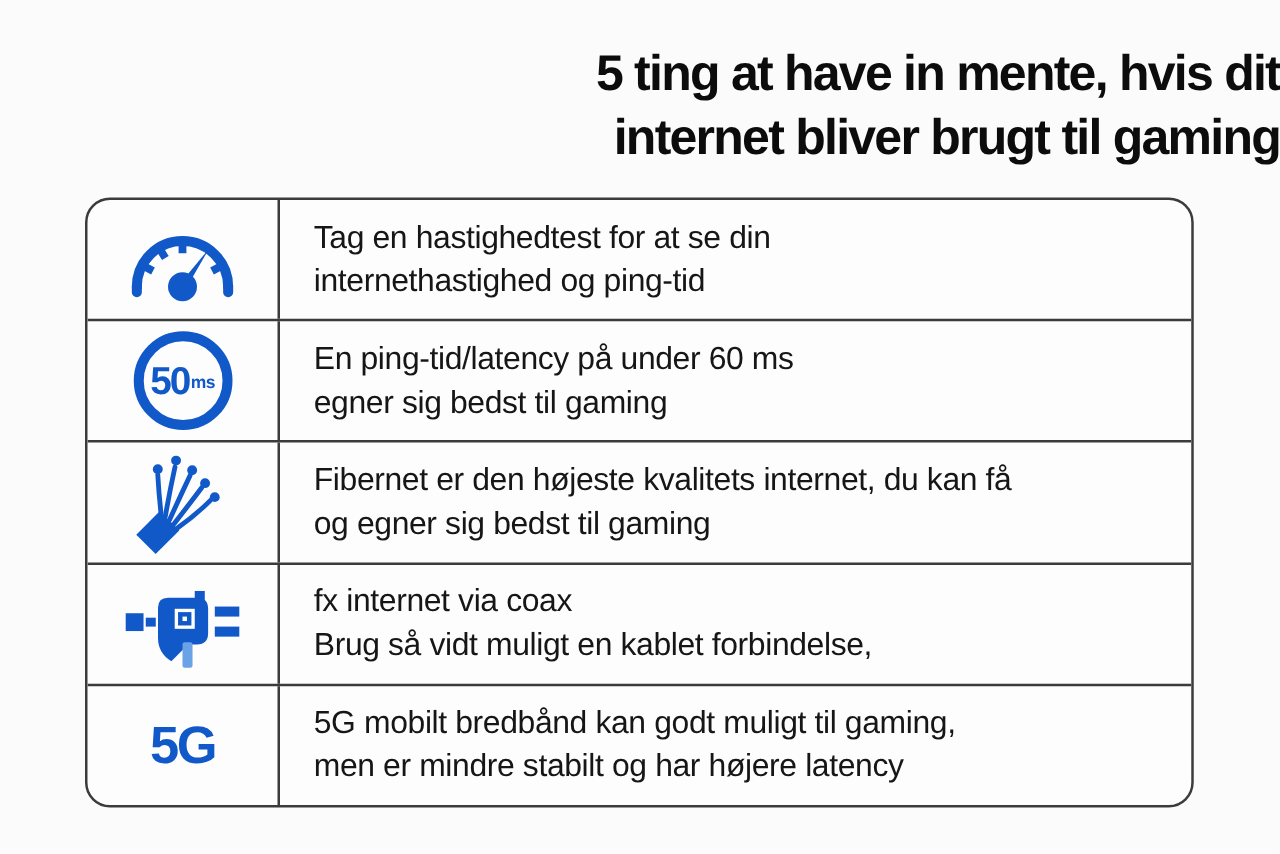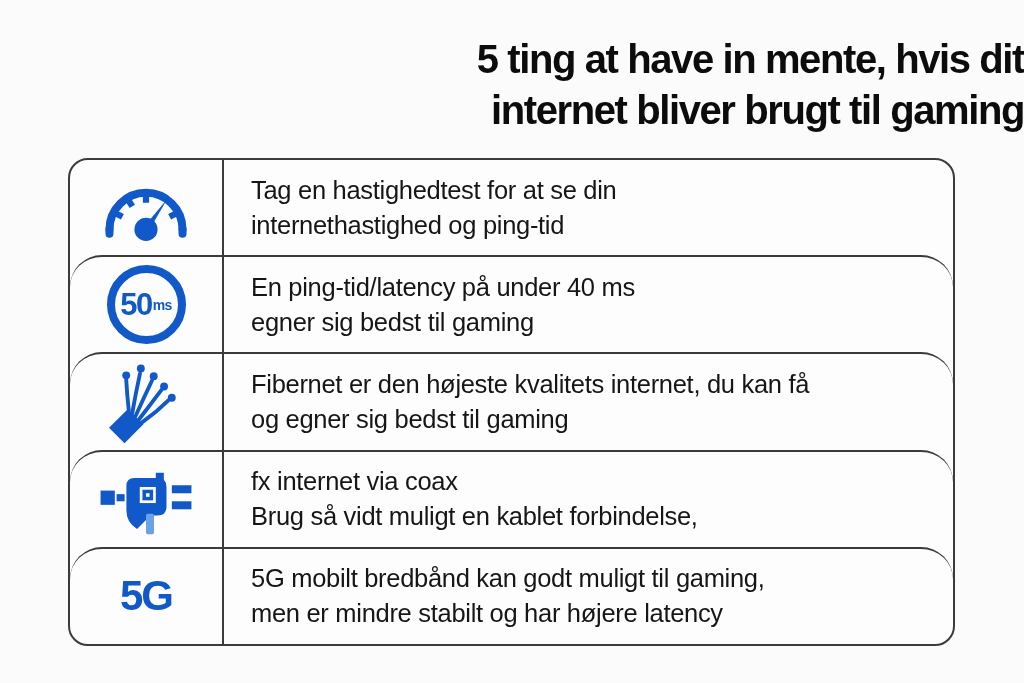--- a/index.html
+++ b/index.html
@@ -31,21 +31,21 @@
     height: 488px;
     box-sizing: border-box;
     border: 2px solid #3b3b3b;
     border-radius: 20px;
     background: #fdfdfd;
     display: flex;
     flex-direction: column;
     overflow: hidden;
   }
   .row { flex: 1; display: flex; min-height: 0; }
-  .row + .row { border-top: 2px solid #3b3b3b; border-radius: 32px; }
+  .row + .row { border-top: 2px solid #3b3b3b; }
   .icon-cell {
     flex: 0 0 152px;
     width: 152px;
     border-right: 2px solid #3b3b3b;
     display: flex;
     align-items: center;
     justify-content: center;
   }
   .text-cell {
     flex: 1;
@@ -113,21 +113,21 @@
     </div>
 
     <div class="row">
       <div class="icon-cell">
         <div class="ring">
           <span class="num">50</span>
           <span class="unit">ms</span>
         </div>
       </div>
       <div class="text-cell">
-        <span class="text-line">En ping-tid/latency på under 40 ms</span>
+        <span class="text-line">En ping-tid/latency på under 60 ms</span>
         <span class="text-line">egner sig bedst til gaming</span>
       </div>
     </div>
 
     <div class="row">
       <div class="icon-cell">
         <svg width="86" height="86" viewBox="0 0 100 100">
           <polygon points="7,80 29,58 47,76 25,98" fill="#1159c8"></polygon>
           <g stroke="#1159c8" stroke-width="4.5" fill="none" stroke-linecap="round">
             <path d="M 30 60 Q 28 42 27 24"></path>

